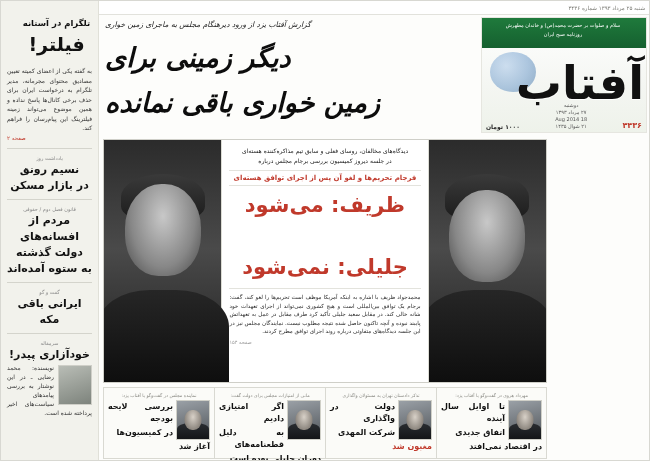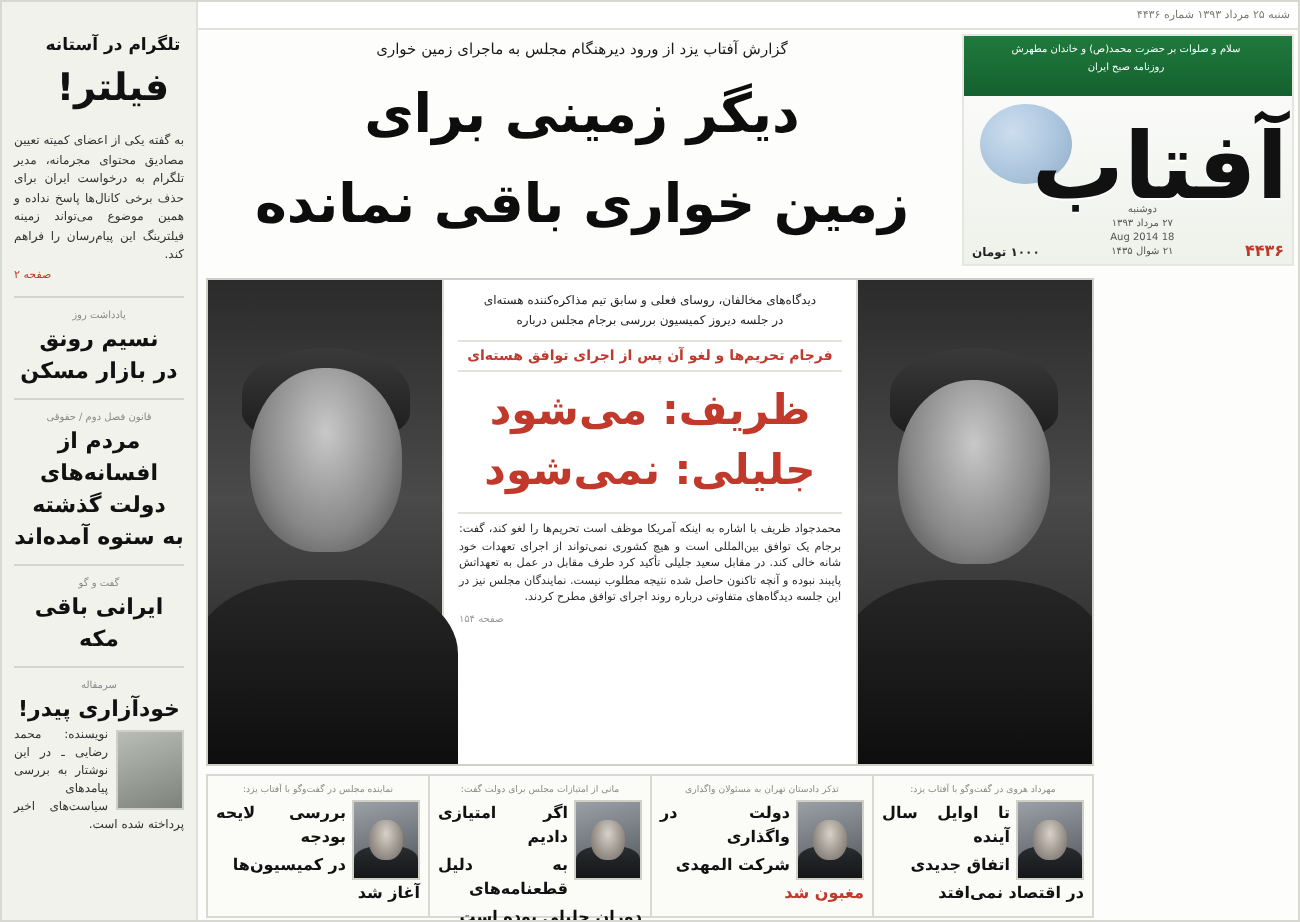--- a/index.html
+++ b/index.html
@@ -64,21 +64,21 @@
     display: flex; justify-content: space-between; align-items: flex-end;
     font-size: 5px; color: #444; direction: rtl;
   }
   .logo-meta .price { font-size: 6px; font-weight: bold; color: #222; }
   .logo-meta .issue { color: #c0392b; font-weight: bold; font-size: 8px; }
   .logo-date { font-size: 5px; color: #555; text-align: center; line-height: 7px; }
 
   
   .headline-wrap {
     position: absolute; top: 2px; right: 174px; width: 372px; height: 116px;
-    direction: rtl; text-align: center;
+    direction: rtl; text-align: left; font-style: italic;
   }
   .kicker {
     font-size: 7.5px; color: #1a1a1a; line-height: 12px;
     padding-top: 2px;
   }
   .bigheadline {
     margin-top: 8px;
     font-size: 27px; font-weight: bold; color: #0d0d0d;
     line-height: 37px; letter-spacing: -.5px;
   }
@@ -143,21 +143,21 @@
     background: #ffffff; direction: rtl; padding: 6px 7px;
     border-left: 1px solid #dcdcd4; border-right: 1px solid #dcdcd4;
   }
   .c-kicker { font-size: 6px; color: #222; line-height: 9.5px; text-align: center; }
   .c-redline {
     margin: 5px 0 4px 0; font-size: 7px; color: #c0392b; font-weight: bold;
     text-align: center; border-top: 1px solid #e3e3dd; border-bottom: 1px solid #e3e3dd;
     padding: 3px 0;
   }
   .c-h1 { font-size: 21px; font-weight: bold; color: #c0392b; line-height: 30px; text-align: center; }
-  .c-h2 { font-size: 21px; font-weight: bold; color: #c0392b; line-height: 30px; text-align: center; }
+  .c-h2 { font-size: 21px; font-weight: bold; color: #c0392b; line-height: 30px; text-align: center; margin-top: 32px; }
   .c-body {
     margin-top: 6px; font-size: 5.6px; color: #2c2c2c; line-height: 8.6px;
     text-align: justify; border-top: 1px solid #e3e3dd; padding-top: 4px;
   }
   .c-code { font-size: 5px; color: #999; text-align: left; margin-top: 3px; }
 
   
   .bottomrow {
     position: absolute; top: 386px; right: 102px; width: 444px; height: 72px;
     display: flex; direction: rtl;

